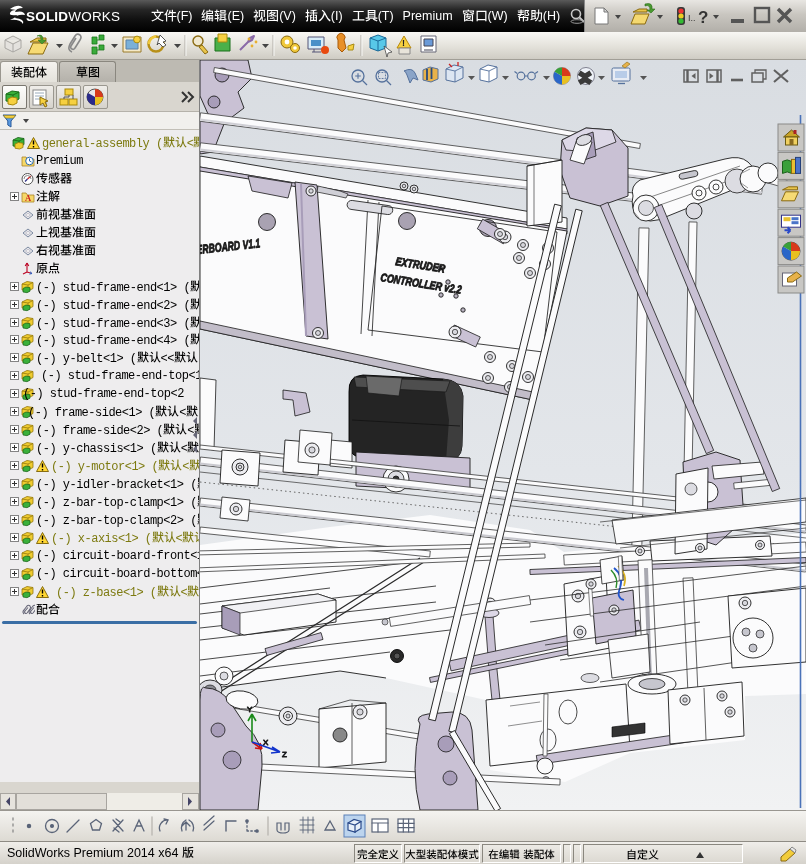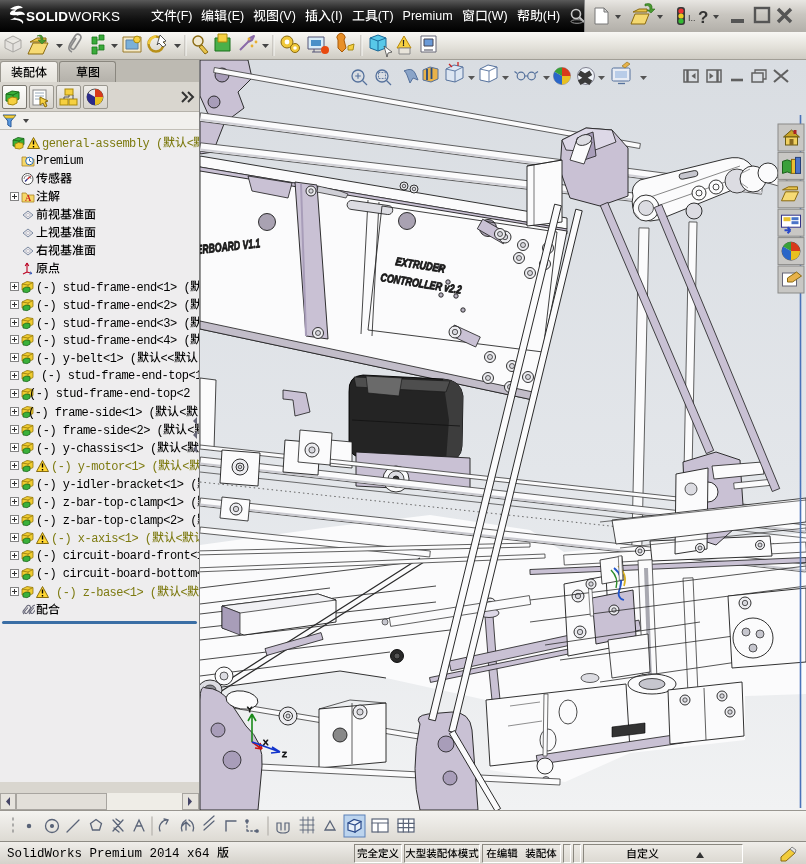--- a/index.html
+++ b/index.html
@@ -17,21 +17,21 @@
 #fmtabs{position:absolute;left:0;top:22px;width:199px;height:30px;background:#d9d6cf;border-bottom:1px solid #b5b2aa}
 .fmb{position:absolute;top:3px;width:25px;height:24px;background:linear-gradient(#efede9,#d6d3cc);border:1px solid #9a978f;border-radius:2px}
 #fmb1{left:2px;background:linear-gradient(#fdfdfb,#eceae4);border-color:#7a776f}
 #filter{position:absolute;left:0;top:52px;width:199px;height:18px;background:#f1f0ed;border-bottom:1px solid #c2bfb7}
 #tree{position:absolute;left:0;top:70px;width:199px;height:652px;background:#eeedee;overflow:hidden;font-family:"Liberation Mono",monospace;font-size:12px}
 .trow{position:absolute;left:0;height:18px;white-space:nowrap}
 .trow .tx{position:absolute;top:2px;letter-spacing:-0.5px}
 #vscroll{position:absolute;left:0;top:733px;width:199px;height:17px;background:#f1efe9}
 #viewport{position:absolute;left:200px;top:60px;width:606px;height:750px}
 #sketchbar{position:absolute;left:0;top:810px;width:806px;height:31px;background:linear-gradient(#f4f3f0,#dddad3);border-top:1px solid #999690}
-#status{position:absolute;left:0;top:841px;width:806px;height:23px;background:linear-gradient(#f0eeea,#d5d2cb);border-top:1px solid #8e8b84;font-family:Liberation Mono, monospace;font-size:12.5px}
+#status{position:absolute;left:0;top:841px;width:806px;height:23px;background:linear-gradient(#f0eeea,#d5d2cb);border-top:1px solid #8e8b84;font-family:Liberation Sans, sans-serif;font-size:12.5px}
 .cell{position:absolute;top:2px;height:19px;border:1px solid;border-color:#8a877f #fff #fff #8a877f;background:linear-gradient(#eceae5,#dcd9d2);font-size:12.5px;text-align:center;white-space:nowrap;overflow:hidden}
 </style></head>
 <body>
 <svg width="0" height="0" style="position:absolute">
     <defs>
       <path id="u4E0A" d="M471 -528H883V-437H471ZM48 -56H953V35H48ZM419 -829H515V-7H419Z"></path>
       <path id="u4E49" d="M224 -722Q271 -594 341 -481Q411 -368 505 -274Q598 -180 714 -110Q830 -41 967 0Q957 9 945 24Q933 39 922 54Q912 69 904 82Q762 36 644 -38Q527 -113 432 -212Q338 -312 266 -434Q193 -556 139 -696ZM787 -770 880 -741Q832 -599 763 -473Q694 -348 600 -243Q505 -138 377 -55Q249 27 82 83Q74 66 60 43Q45 20 33 5Q192 -46 314 -122Q436 -199 527 -299Q618 -398 681 -517Q745 -636 787 -770ZM403 -818 482 -847Q501 -809 522 -765Q542 -722 559 -681Q576 -639 587 -606L503 -572Q494 -606 477 -648Q460 -691 441 -736Q422 -780 403 -818Z"></path>
       <path id="u4EF6" d="M598 -831H689V83H598ZM427 -791 514 -774Q500 -705 481 -638Q461 -570 436 -512Q412 -454 384 -409Q375 -416 361 -424Q346 -433 331 -441Q317 -449 305 -453Q334 -494 357 -549Q381 -603 398 -665Q416 -728 427 -791ZM446 -642H912V-553H424ZM316 -350H957V-261H316ZM259 -840 345 -813Q313 -729 271 -645Q229 -562 180 -488Q131 -414 78 -357Q73 -368 64 -385Q55 -402 45 -420Q35 -438 27 -449Q73 -496 116 -559Q159 -622 196 -694Q233 -765 259 -840ZM158 -575 244 -661 245 -660V82H158Z"></path>
       <path id="u4F20" d="M257 -840 343 -813Q310 -729 266 -645Q222 -561 171 -487Q120 -413 66 -357Q61 -368 53 -385Q44 -402 34 -420Q24 -438 16 -449Q64 -496 109 -559Q153 -621 192 -693Q230 -765 257 -840ZM153 -575 240 -663 241 -662V82H153ZM478 -351H848V-266H478ZM818 -351H834L848 -356L912 -316Q875 -273 829 -222Q784 -172 736 -120Q688 -69 643 -22L569 -68Q613 -113 661 -164Q708 -214 750 -261Q791 -308 818 -341ZM565 -836 654 -824Q637 -756 617 -680Q597 -605 576 -529Q556 -453 536 -385Q516 -317 499 -266H402Q421 -321 443 -390Q465 -460 487 -538Q509 -615 529 -692Q549 -769 565 -836ZM349 -731H909V-647H349ZM292 -542H957V-458H292ZM462 -122 526 -177Q575 -148 626 -114Q678 -79 722 -45Q766 -11 795 17L729 84Q702 55 657 19Q612 -18 561 -55Q510 -92 462 -122Z"></path>
       <path id="u4F53" d="M241 -840 326 -814Q297 -730 258 -646Q218 -563 172 -488Q126 -414 76 -357Q72 -368 62 -385Q53 -402 43 -420Q33 -438 24 -449Q68 -496 109 -559Q149 -622 183 -694Q216 -766 241 -840ZM153 -575 239 -661 240 -660V82H153ZM576 -840H664V77H576ZM303 -650H956V-563H303ZM422 -179H816V-97H422ZM702 -603Q730 -516 773 -429Q816 -342 869 -269Q922 -195 978 -147Q962 -135 942 -114Q922 -94 910 -76Q853 -132 801 -213Q749 -294 707 -390Q665 -485 635 -584ZM542 -609 609 -590Q579 -489 535 -391Q491 -294 438 -212Q384 -130 324 -73Q317 -84 305 -97Q294 -110 282 -122Q269 -134 259 -142Q318 -190 372 -266Q425 -341 470 -430Q514 -519 542 -609Z"></path>
@@ -448,21 +448,21 @@
         <div class="trow" style="top:255.29999999999993px">
           <svg width="9" height="9" viewBox="0 0 9 9" style="position:absolute;left:10px;top:4px">
             <rect x="0.5" y="0.5" width="8" height="8" fill="#fff" stroke="#848484"></rect>
             <path d="M2 4.5 h5 M4.5 2 v5" stroke="#333"></path>
           </svg>
           <svg width="14" height="15" viewBox="0 0 14 15" style="position:absolute;left:21px;top:1px">
             <path d="M1 5 l5 -2.5 6 1 0 6 -5 2.5 -6 -1z" fill="#f0cc30" stroke="#96780a" stroke-width="0.8"></path>
             <path d="M1 5 l6 1 5 -2.5 M7 6 v6.5" fill="none" stroke="#96780a" stroke-width="0.8"></path>
             <path d="M2 9.5 l3 -1.5 4 0.7 0 3.5 -3 1.5 -4 -0.7z" fill="#3ab03a" stroke="#156015" stroke-width="0.7"></path>
           </svg>
-          <span class="tx" style="left:29px;color:#000">(-) stud-frame-end-top&lt;2</span>
+          <span class="tx" style="left:23px;color:#000">(-) stud-frame-end-top&lt;2</span>
         </div>
         <div class="trow" style="top:273.24999999999994px">
           <svg width="9" height="9" viewBox="0 0 9 9" style="position:absolute;left:10px;top:4px">
             <rect x="0.5" y="0.5" width="8" height="8" fill="#fff" stroke="#848484"></rect>
             <path d="M2 4.5 h5 M4.5 2 v5" stroke="#333"></path>
           </svg>
           <svg width="14" height="15" viewBox="0 0 14 15" style="position:absolute;left:21px;top:1px">
             <path d="M1 5 l5 -2.5 6 1 0 6 -5 2.5 -6 -1z" fill="#f0cc30" stroke="#96780a" stroke-width="0.8"></path>
             <path d="M1 5 l6 1 5 -2.5 M7 6 v6.5" fill="none" stroke="#96780a" stroke-width="0.8"></path>
             <path d="M2 9.5 l3 -1.5 4 0.7 0 3.5 -3 1.5 -4 -0.7z" fill="#3ab03a" stroke="#156015" stroke-width="0.7"></path>

